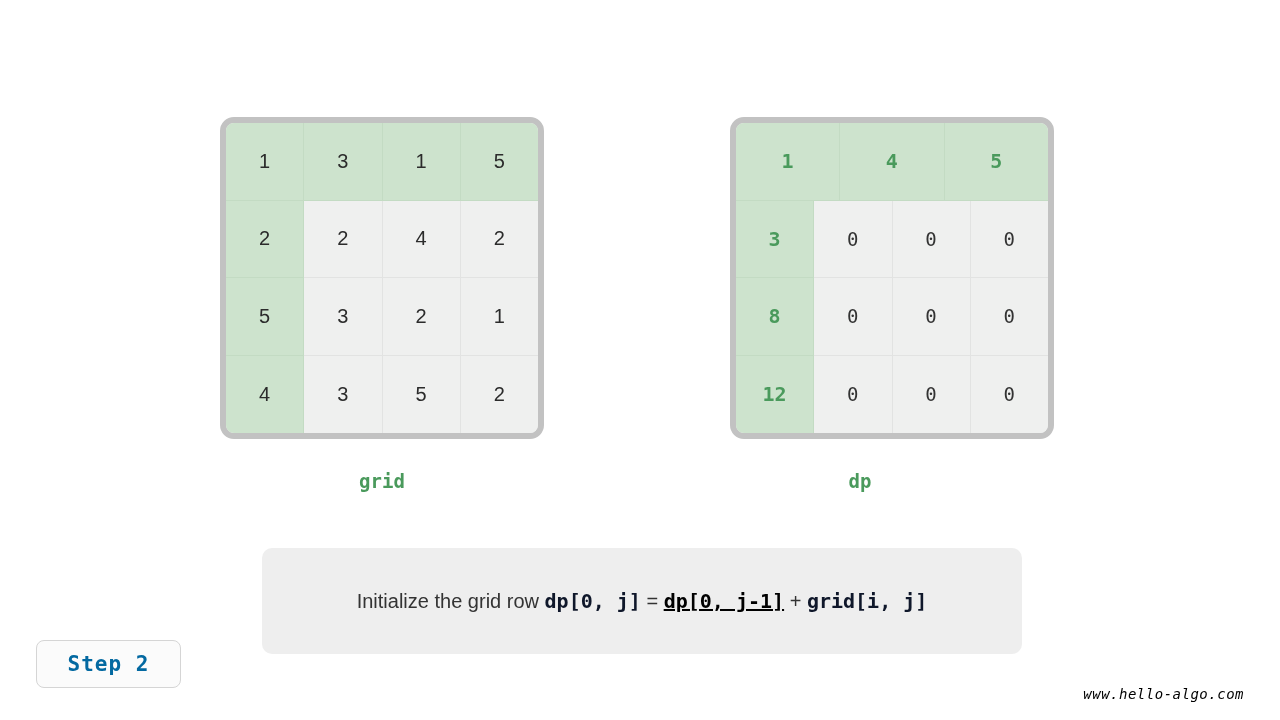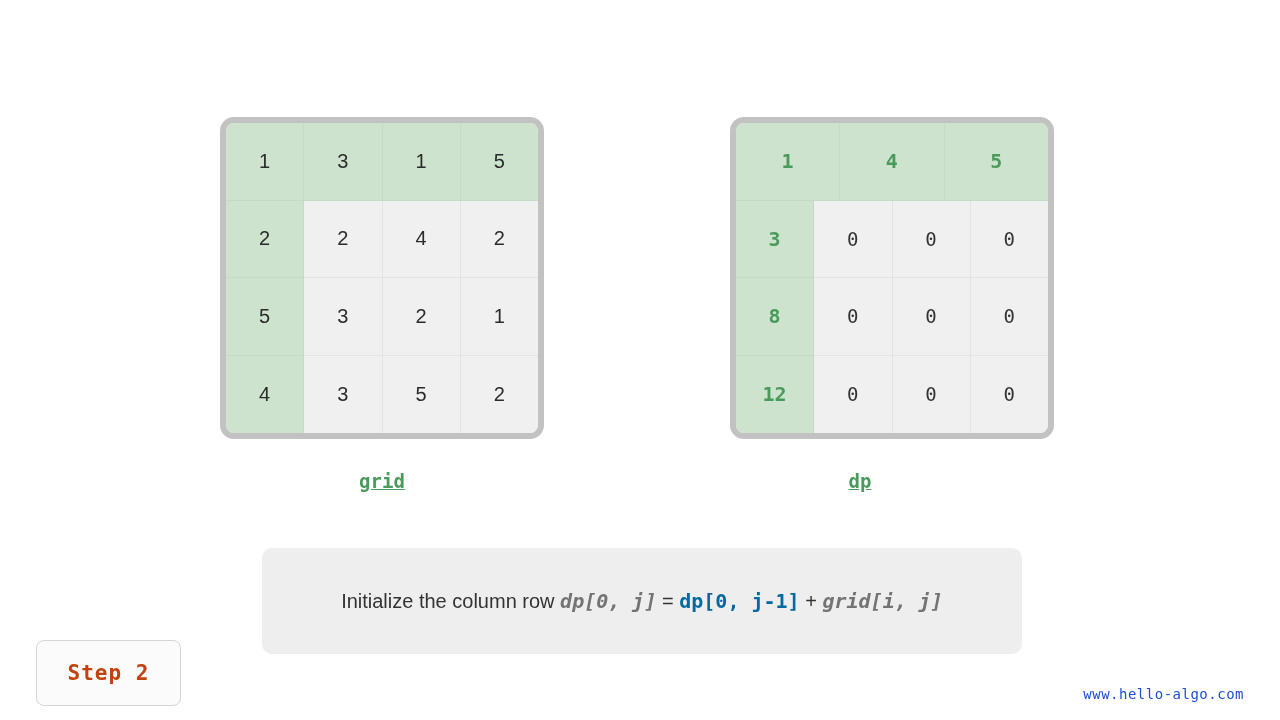--- a/index.html
+++ b/index.html
@@ -79,21 +79,20 @@
   
   .table-label {
     position: absolute;
     width: 324px;
     text-align: center;
     top: 470px;
     font-family: "DejaVu Sans Mono", monospace;
     font-size: 19px;
     font-weight: bold;
     color: #4a9a5c;
-    text-decoration: underline;
   }
   #grid-label { left: 220px; }
   #dp-label   { left: 698px; }
 
   
   #formula-panel {
     position: absolute;
     left: 262px;
     top: 548px;
     width: 760px;
@@ -110,54 +109,55 @@
     font-size: 20px;
     color: #333333;
     line-height: 46px;
     white-space: pre;
   }
   .code {
     font-family: "DejaVu Sans Mono", monospace;
     font-weight: bold;
     font-size: 20px;
   }
-  .code.green { color: #737373; font-style: italic; }
-  .code.blue  { color: #0369a1; }
+  .code.green { color: #0f172a; }
+  .code.blue  { color: #000000; text-decoration: underline; }
   .op { color: #333333; font-size: 20px; }
 
   
   #step-badge {
     position: absolute;
     left: 36px;
     top: 640px;
     width: 145px;
-    height: 66px;
+    height: 48px;
     box-sizing: border-box;
     border: 1px solid #d5d5d5;
     border-radius: 8px;
     background: #fbfbfb;
     display: flex;
     align-items: center;
     justify-content: center;
     font-family: "DejaVu Sans Mono", monospace;
     font-size: 21px;
     font-weight: bold;
-    color: #c2410c;
+    color: #0369a1;
     letter-spacing: 1px;
   }
 
   
   #watermark {
     position: absolute;
     right: 36px;
     bottom: 18px;
     font-family: "DejaVu Sans Mono", monospace;
     font-size: 14px;
-    color: #1d4ed8;
+    color: #000000;
     letter-spacing: 0.5px;
+    font-style: italic;
   }
 </style>
 </head>
 <body>
 
 <div class="table-wrap" id="grid-wrap">
   <div class="matrix" id="grid-table">
 
     <div class="m-row">
       <div class="m-cell hl">1</div>
@@ -220,20 +220,20 @@
       <div class="m-cell">0</div>
       <div class="m-cell">0</div>
     </div>
 
   </div>
 </div>
 <div class="table-label" id="dp-label">dp</div>
 
 <div id="formula-panel">
 
-  <div class="formula-line"><span>Initialize the column row </span><span class="code green">dp[0, j]</span><span class="op"> = </span><span class="code blue">dp[0, j-1]</span><span class="op"> + </span><span class="code green">grid[i, j]</span></div>
+  <div class="formula-line"><span>Initialize the grid row </span><span class="code green">dp[0, j]</span><span class="op"> = </span><span class="code blue">dp[0, j-1]</span><span class="op"> + </span><span class="code green">grid[i, j]</span></div>
 
 
 </div>
 
 <div id="step-badge">Step 2</div>
 
 <div id="watermark">www.hello-algo.com</div>
 
 </body></html>

